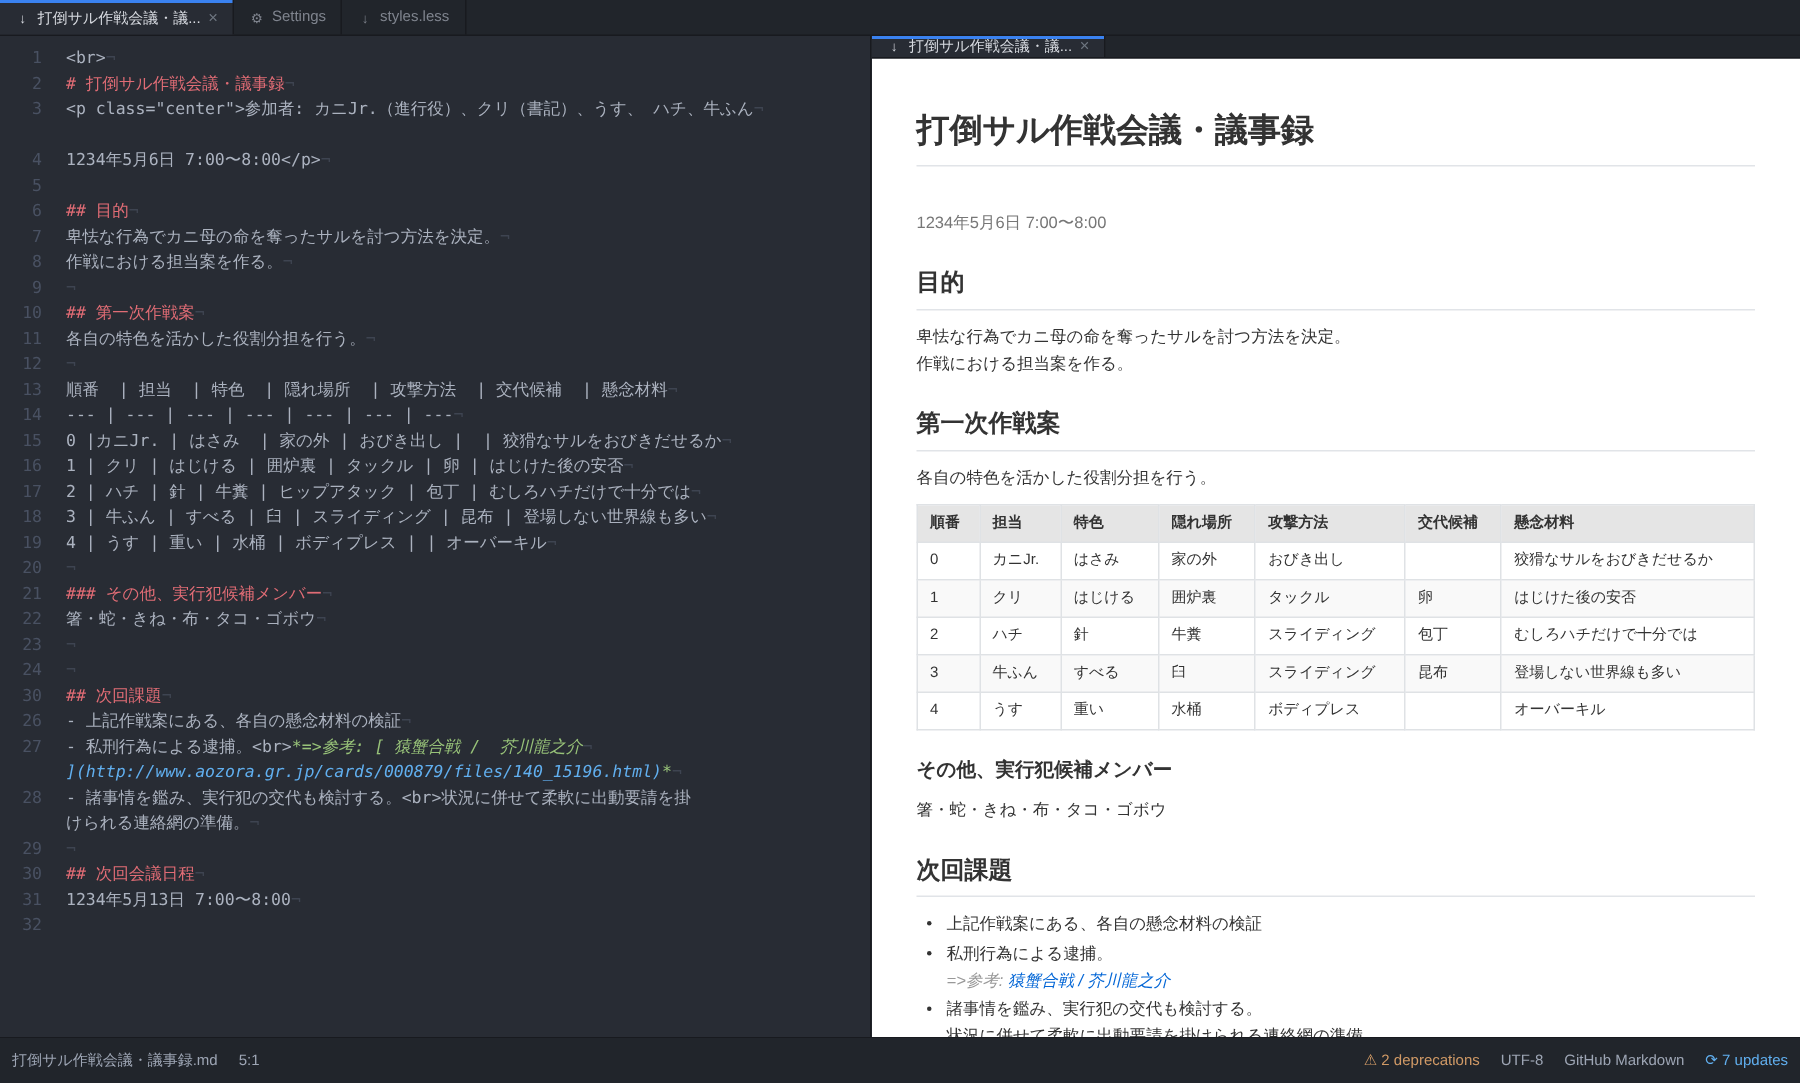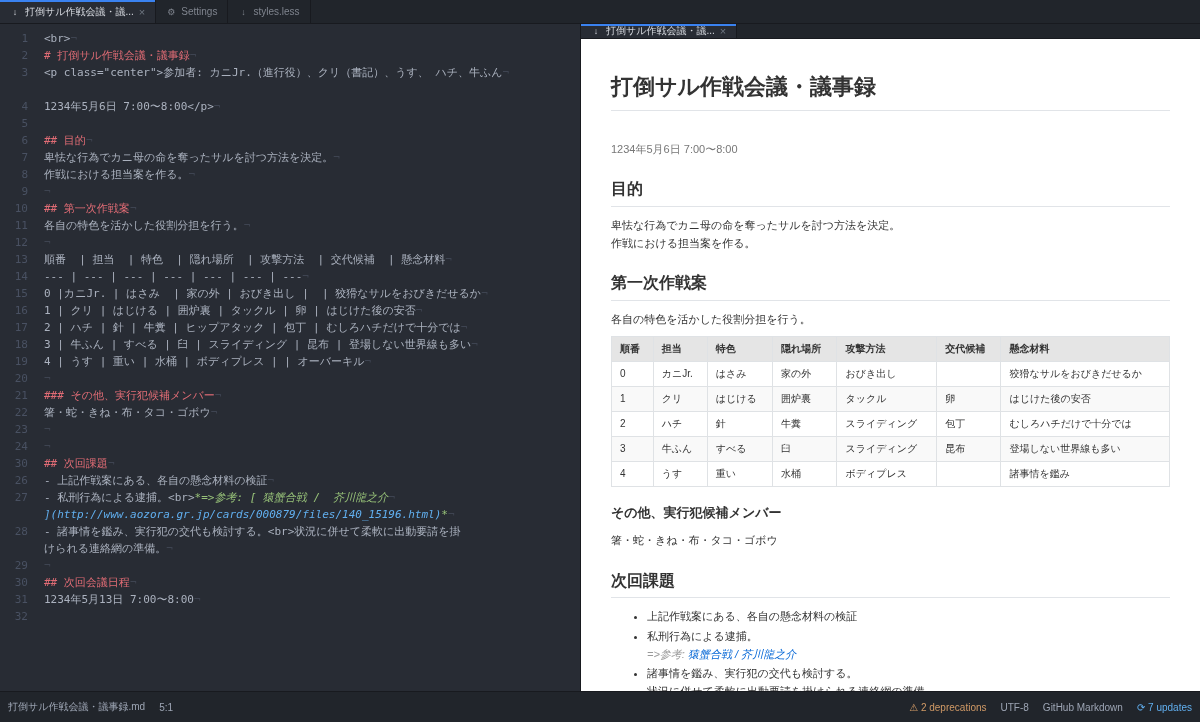--- a/index.html
+++ b/index.html
@@ -25,21 +25,21 @@
 .preview h1{font-size:22px;border-bottom:1px solid #e1e4e8;padding-bottom:6px;margin:8px 0 12px;font-weight:600}
 .preview h2{font-size:16px;border-bottom:1px solid #e1e4e8;padding-bottom:4px;margin:18px 0 10px;font-weight:600}
 .preview h3{font-size:13px;margin:16px 0 8px;font-weight:600}
 .preview p{margin:6px 0}
 .preview .center{color:#777}
 .preview table{border-collapse:collapse;width:100%;margin:8px 0;font-size:10px}
 .preview th,.preview td{border:1px solid #dfe2e5;padding:4px 8px;text-align:left}
 .preview th{background:#e5e5e5;font-weight:600}
 .preview tr:nth-child(even) td{background:#f9f9f9}
 .preview ul{padding-left:20px;margin:6px 0}
-.preview li{margin:2px 16px}
+.preview li{margin:2px 0}
 .preview a{color:#0366d6;text-decoration:none}
 .preview .ref{color:#999;font-style:italic}
 .status{position:absolute;bottom:0;left:0;right:0;height:21px;background:#21252b;display:flex;align-items:center;justify-content:space-between;padding:15px 8px;font-size:10px;color:#9da5b4;border-top:1px solid #181a1f}
 .status .l,.status .r{display:flex;gap:14px;align-items:center}
 .status .warn{color:#d19a66}
 .status .info{color:#61afef}
 .prev-tabs{display:flex;background:#21252b;height:24px;border-bottom:1px solid #181a1f}
 </style>
 </head>
 <body>
@@ -166,21 +166,21 @@
               <td>昆布</td>
               <td>登場しない世界線も多い</td>
             </tr>
             <tr>
               <td>4</td>
               <td>うす</td>
               <td>重い</td>
               <td>水桶</td>
               <td>ボディプレス</td>
               <td></td>
-              <td>諸事情を鑑み</td>
+              <td>オーバーキル</td>
             </tr>
           </tbody>
         </table>
       <h3>その他、実行犯候補メンバー</h3>
       <p>箸・蛇・きね・布・タコ・ゴボウ</p>
       <h2>次回課題</h2>
       <ul id="nextlist">
           <li>上記作戦案にある、各自の懸念材料の検証</li>
           <li>私刑行為による逮捕。<br><span class="ref">=&gt;参考: <a>猿蟹合戦 / 芥川龍之介</a></span></li>
           <li>諸事情を鑑み、実行犯の交代も検討する。<br>状況に併せて柔軟に出動要請を掛けられる連絡網の準備。</li>

